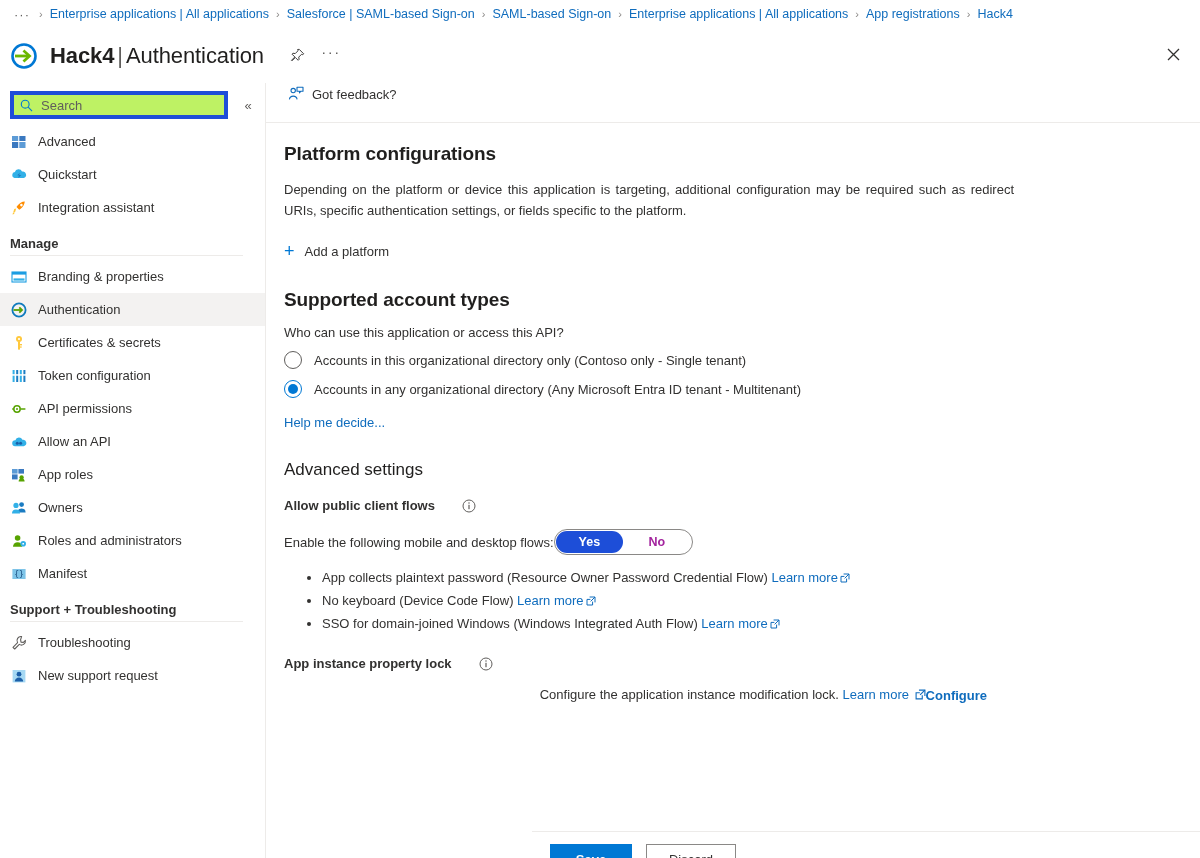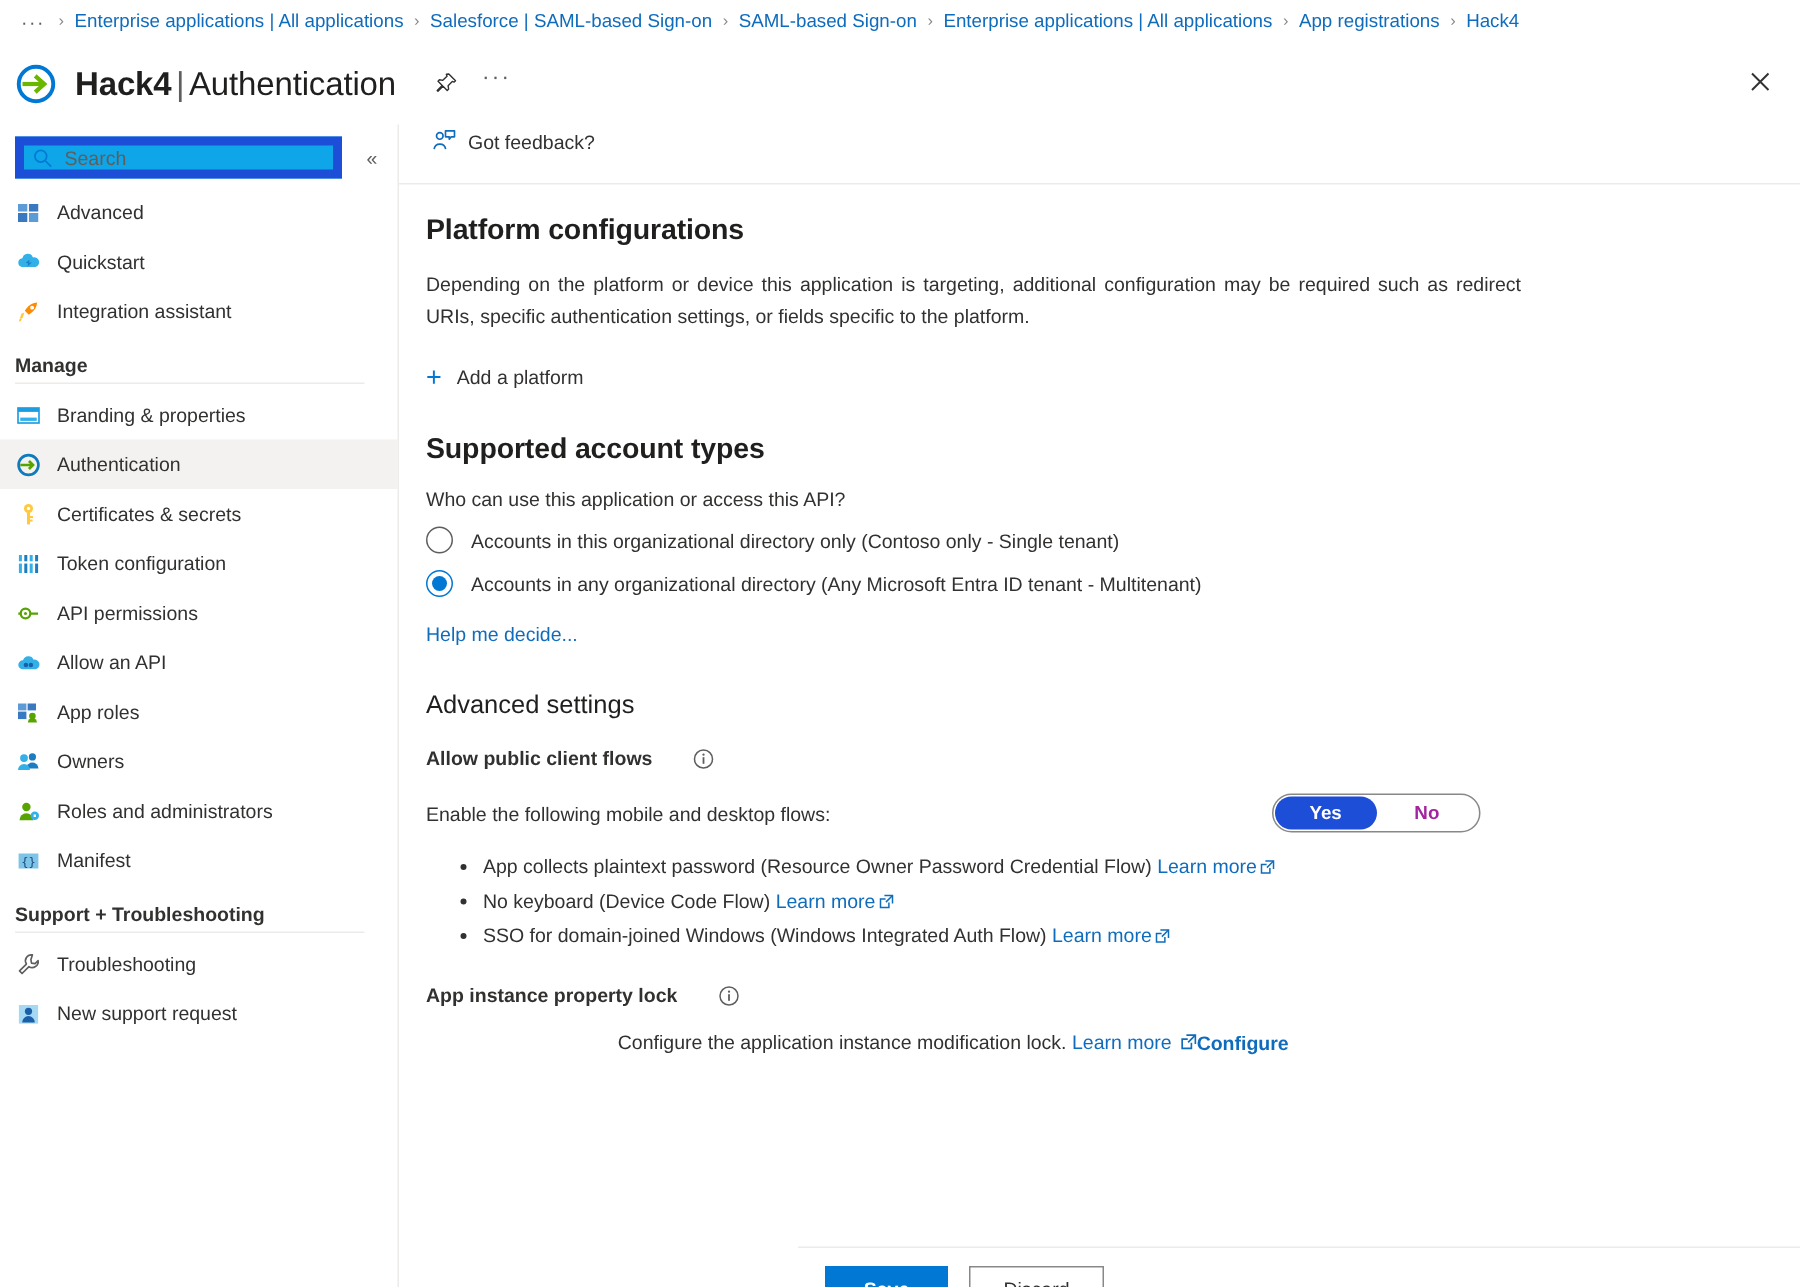--- a/index.html
+++ b/index.html
@@ -52,21 +52,21 @@
   .sidebar{
     width:266px; flex:none; padding-top:6px;
     border-right:1px solid #edebe9;
     position:relative;
   }
   .content{ flex:1; position:relative; }
 
   
   .search-row{ display:flex; align-items:center; padding:2px 0 0 10px; }
   .search-box{
-    width:218px;height:28px;border:6px solid #1d4ed8;background:#0ea5e9;
+    width:218px;height:28px;border:4px solid #1d4ed8;background:#bef264;
     display:flex;align-items:center;padding:0 6px;
   }
   .search-icon{ color:#0078d4; margin-right:6px; display:flex; }
   .search-input{
     border:none;outline:none;flex:1;font-size:13px;
     font-family:"Liberation Sans", sans-serif;color:#323130;background:transparent;
   }
   .search-input::placeholder{ color:#605e5c; }
   .collapse-btn{
     margin-left:9px;width:22px;height:22px;display:flex;align-items:center;
@@ -142,21 +142,21 @@
     font-size:13px;font-weight:700;color:#323130;display:flex;align-items:center;
     margin-bottom:16px;
     gap:20px;
   }
   .info-ico{
     margin-left:7px;width:14px;height:14px;display:flex;align-items:center;
     justify-content:center;cursor:pointer;color:#605e5c;
   }
 
   .toggle-row{
-    display:flex;align-items:center;justify-content:space-between;
+    display:flex;align-items:center;justify-content:flex-start;
     max-width:703px;margin-bottom:14px;
   }
   .toggle-label{ font-size:13px;color:#323130; }
   .toggle{
     width:139px;height:26px;border:1px solid #8a8886;border-radius:13px;
     display:flex;align-items:center;background:#fff;cursor:pointer;
     padding:1px;
   }
   .toggle .seg{
     flex:1;height:100%;display:flex;align-items:center;justify-content:center;
@@ -164,21 +164,21 @@
   }
   .toggle .seg.on{ background:#1d4ed8;color:#ffffff; }
   .toggle .seg.off{ color:#a3249e;font-weight:700; }
 
   ul.flow-list{ margin:0 0 0 20px;padding:0 0 0 18px;font-size:13px;line-height:18px; }
   ul.flow-list li{ margin-bottom:4px;color:#323130; }
 
   .ext-ico{ display:inline-block;vertical-align:-1px;margin-left:2px; }
 
   .lock-row{
-    display:flex;align-items:center;justify-content:center;
+    display:flex;align-items:center;justify-content:flex-end;
     max-width:703px;
   }
   .configure-link{
     color:#0f6cbd;font-weight:700;font-size:13px;cursor:pointer;text-decoration:none;
   }
 
   
   .footer{
     position:absolute;left:266px;right:0;bottom:0;height:55px;
     border-top:1px solid #edebe9;display:flex;align-items:center;padding-left:18px;

